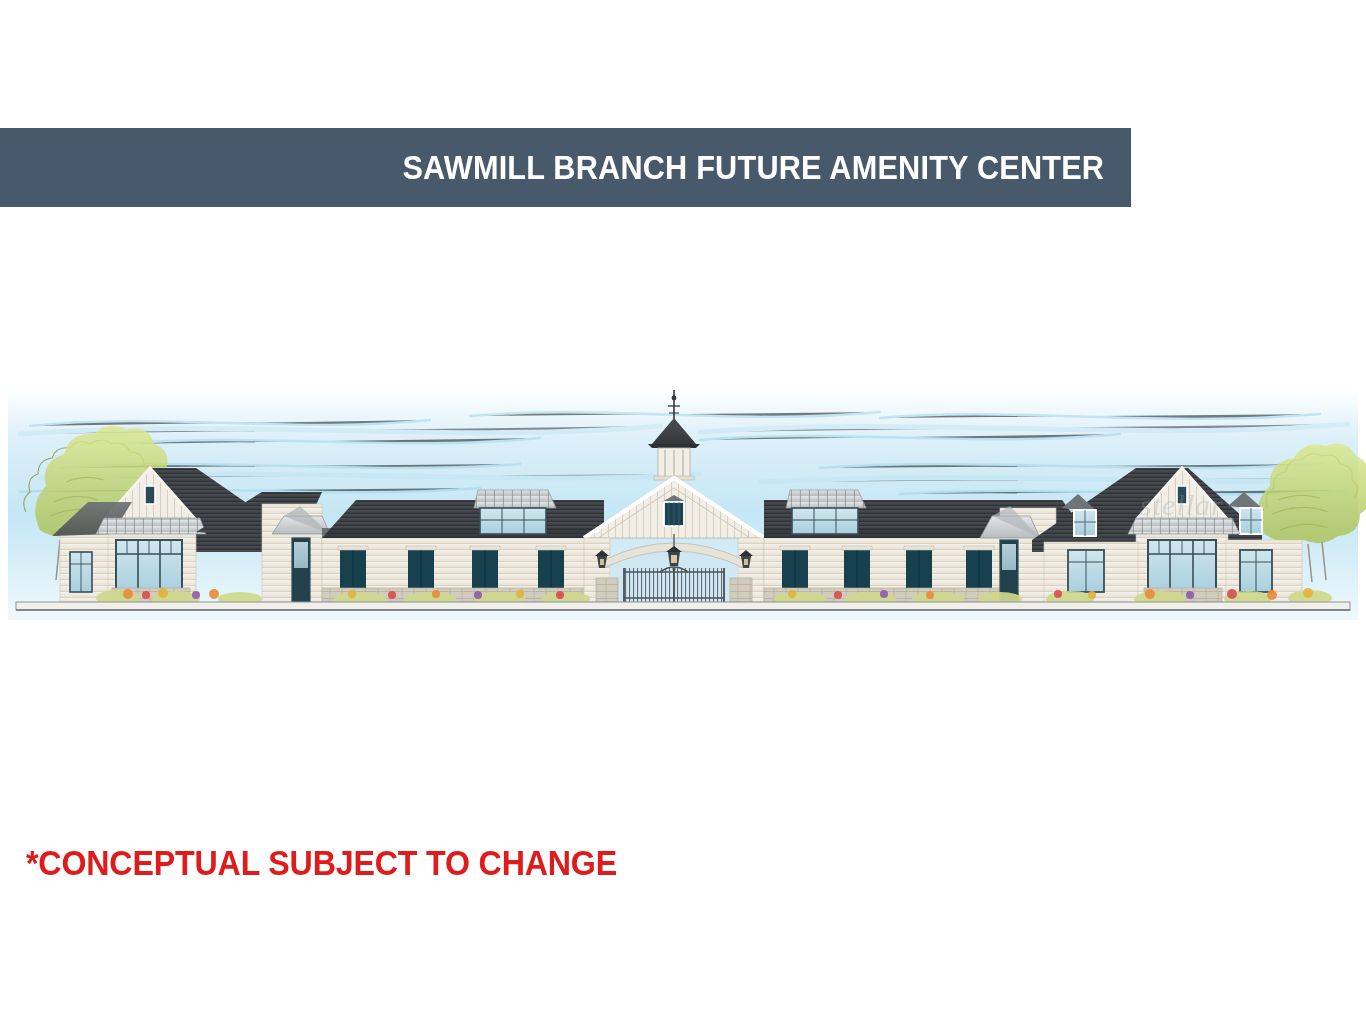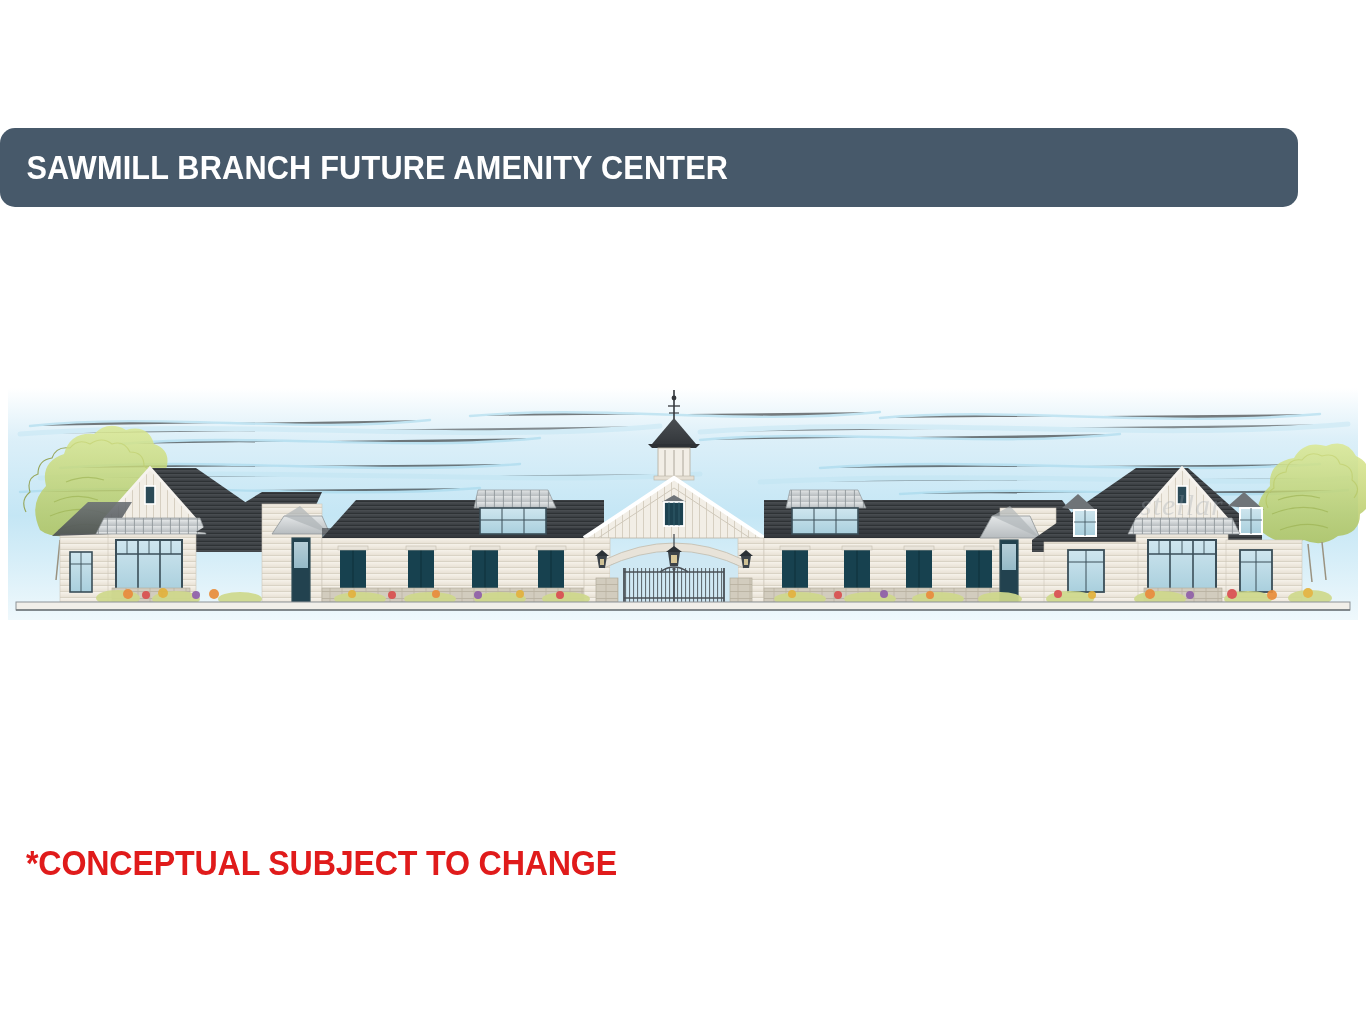--- a/index.html
+++ b/index.html
@@ -14,28 +14,27 @@
     position: relative;
     overflow: hidden;
     font-family: "Liberation Sans", sans-serif;
   }
 
   
   #title-banner {
     position: absolute;
     left: 0;
     top: 128px;
-    width: 1298px;
+    width: 1131px;
     height: 79px;
     background: #47596a;
     display: flex;
     align-items: center;
-    justify-content: flex-start;
+    justify-content: flex-end;
     box-sizing: border-box;
-    border-radius: 15px;
   }
   #title-banner-text {
     color: #ffffff;
     font-family: "Liberation Sans", sans-serif;
     font-weight: bold;
     font-size: 33px;
     letter-spacing: 0.2px;
     transform: scaleX(0.93);
     transform-origin: center center;
     white-space: nowrap;

